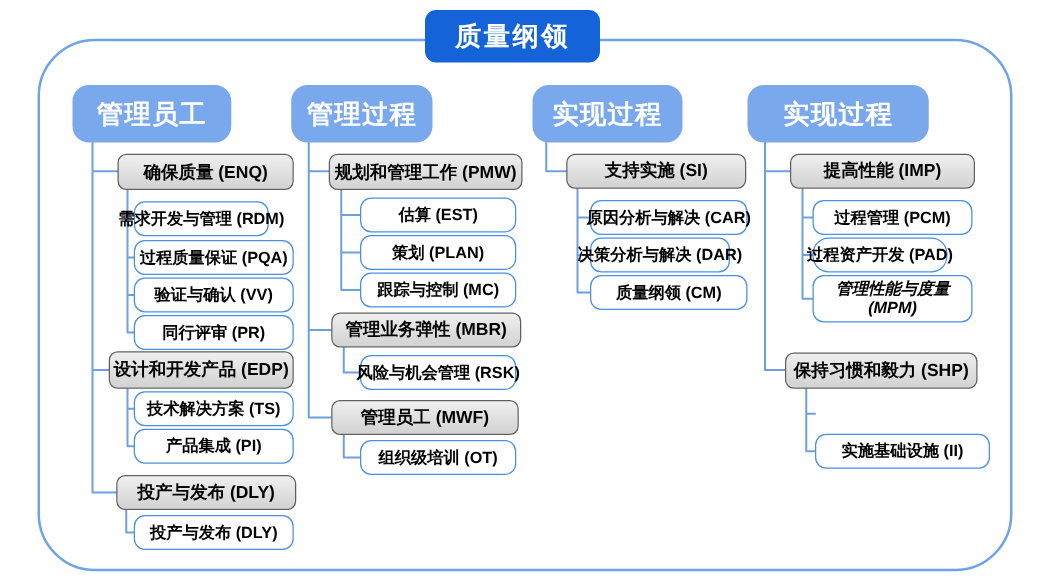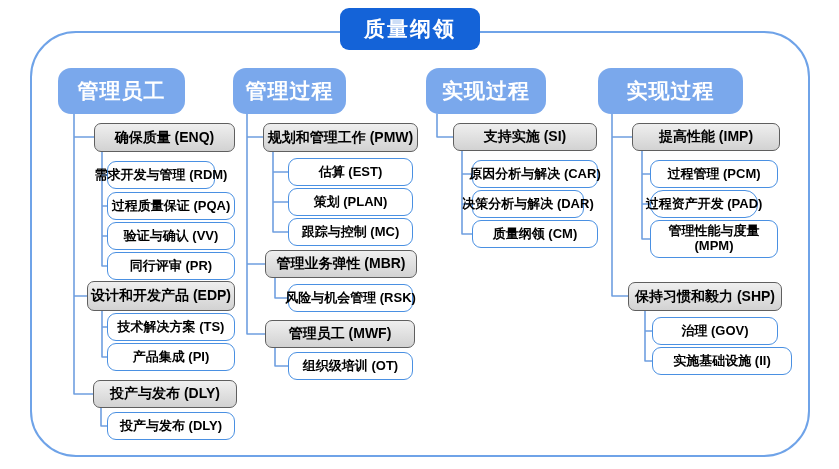--- a/index.html
+++ b/index.html
@@ -11,21 +11,21 @@
   .box{position:absolute;display:flex;align-items:center;justify-content:center;
     text-align:center;box-sizing:border-box;white-space:nowrap;}
   .title-box{background:#1463d8;border-radius:9px;color:#ffffff;
     font-size:21px;font-weight:bold;letter-spacing:2px;}
   .header-box{background:#7aa8ec;border-radius:13px;color:#ffffff;
     font-size:21px;font-weight:bold;letter-spacing:1px;}
   .group-box{background:linear-gradient(#efefef,#d2d2d2);border:1.6px solid #5f5f5f;
     border-radius:7px;color:#000000;font-size:14px;font-weight:bold;}
   .child-box{background:#ffffff;border:1.6px solid #4a90e2;
     border-radius:9px;color:#000000;font-size:13px;font-weight:bold;}
-  .wrap{white-space:normal;line-height:1.15;}
+  .wrap{white-space:normal;line-height:1.15;font-style:italic;}
 </style>
 </head>
 <body>
 
 <div class="canvas">
 
   <div class="outer-frame"></div>
 
   <svg class="connectors" viewBox="0 0 839 469" fill="none" stroke="#6f9fe0" stroke-width="1.6" stroke-linecap="round">
 
@@ -85,16 +85,15 @@
   <div class="box child-box" style="left:472px;top:220px;width:126px;height:28px;">质量纲领 (CM)</div>
 
   <div class="box header-box" style="left:598px;top:68px;width:145px;height:46px;">实现过程</div>
 
   <div class="box group-box" style="left:632px;top:123px;width:148px;height:28px;">提高性能 (IMP)</div>
   <div class="box child-box" style="left:650px;top:160px;width:128px;height:28px;">过程管理 (PCM)</div>
   <div class="box child-box" style="left:650px;top:190px;width:108px;height:28px;border-radius:13px;">过程资产开发 (PAD)</div>
   <div class="box child-box wrap" style="left:650px;top:220px;width:128px;height:38px;">管理性能与度量 (MPM)</div>
 
   <div class="box group-box" style="left:628px;top:282px;width:154px;height:29px;">保持习惯和毅力 (SHP)</div>
-  <div class="box child-box" style="left:652px;top:317px;width:126px;height:28px;">治理 (GOV)</div>
   <div class="box child-box" style="left:652px;top:347px;width:140px;height:28px;">实施基础设施 (II)</div>
 
 </div>
 
 </body></html>

